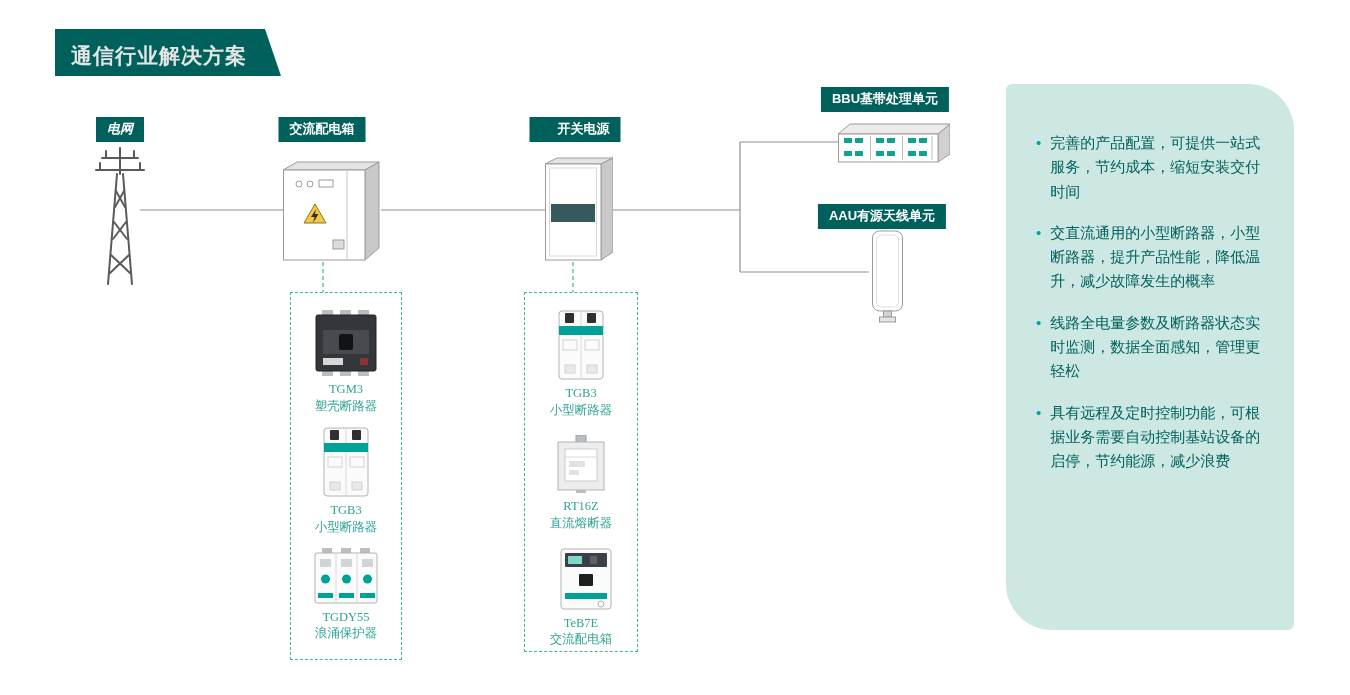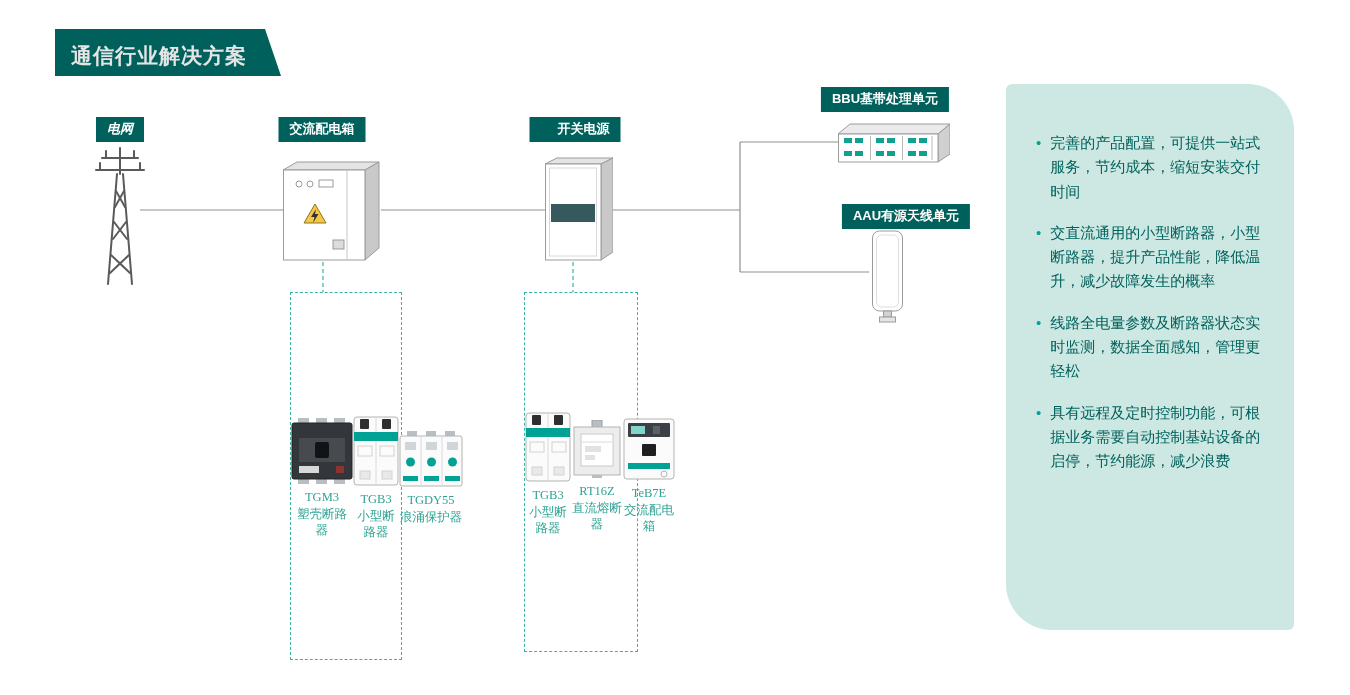--- a/index.html
+++ b/index.html
@@ -33,21 +33,21 @@
   .wires { position:absolute; left:0; top:0; width:1350px; height:695px; pointer-events:none; }
   .wires line { stroke:#8f8f8f; stroke-width:1.2; }
   .wires line.dashed { stroke:#3BB3A3; stroke-dasharray:4 3; }
 
   .illus { position:absolute; }
 
   
   .dashed-box {
     position:absolute;
     border:1px dashed #3BB3A3;
-    display:flex; flex-direction:row; align-items:center;
+    display:flex; flex-direction:column; align-items:center;
     padding-top:17px;
   }
   .product { display:flex; flex-direction:column; align-items:center; margin-bottom:12px; }
   .caption {
     margin-top:5px; text-align:center;
     font-family:"Liberation Serif","DejaVu Serif",serif;
     font-size:12.5px; line-height:1.35; color:#2FA394;
   }
 
   
@@ -81,21 +81,21 @@
     <line x1="740" y1="142" x2="839" y2="142"></line>
     <line x1="740" y1="272" x2="869" y2="272"></line>
     <line class="dashed" x1="323" y1="262" x2="323" y2="292"></line>
     <line class="dashed" x1="573" y1="262" x2="573" y2="292"></line>
   </svg>
 
   <div class="node-label" style="left:120px; top:117px;font-style:italic;">电网</div>
   <div class="node-label" style="left:322px; top:117px;">交流配电箱</div>
   <div class="node-label" style="left:575px; top:117px;padding-left:28px;">开关电源</div>
   <div class="node-label" style="left:885px; top:87px;">BBU基带处理单元</div>
-  <div class="node-label" style="left:882px; top:204px;margin-left:24px;">AAU有源天线单元</div>
+  <div class="node-label" style="left:882px; top:204px;">AAU有源天线单元</div>
 
   <svg class="illus" style="left:92px; top:146px;" width="56" height="140" viewBox="0 0 56 140">
     <g stroke="#5a5a5a" stroke-width="2" fill="none" stroke-linecap="round">
       <line x1="28" y1="2" x2="28" y2="28"></line>
       <line x1="10" y1="12" x2="46" y2="12"></line>
       <line x1="14" y1="12" x2="14" y2="5"></line>
       <line x1="42" y1="12" x2="42" y2="5"></line>
       <line x1="4" y1="24" x2="52" y2="24"></line>
       <line x1="8" y1="24" x2="8" y2="17"></line>
       <line x1="48" y1="24" x2="48" y2="17"></line>

